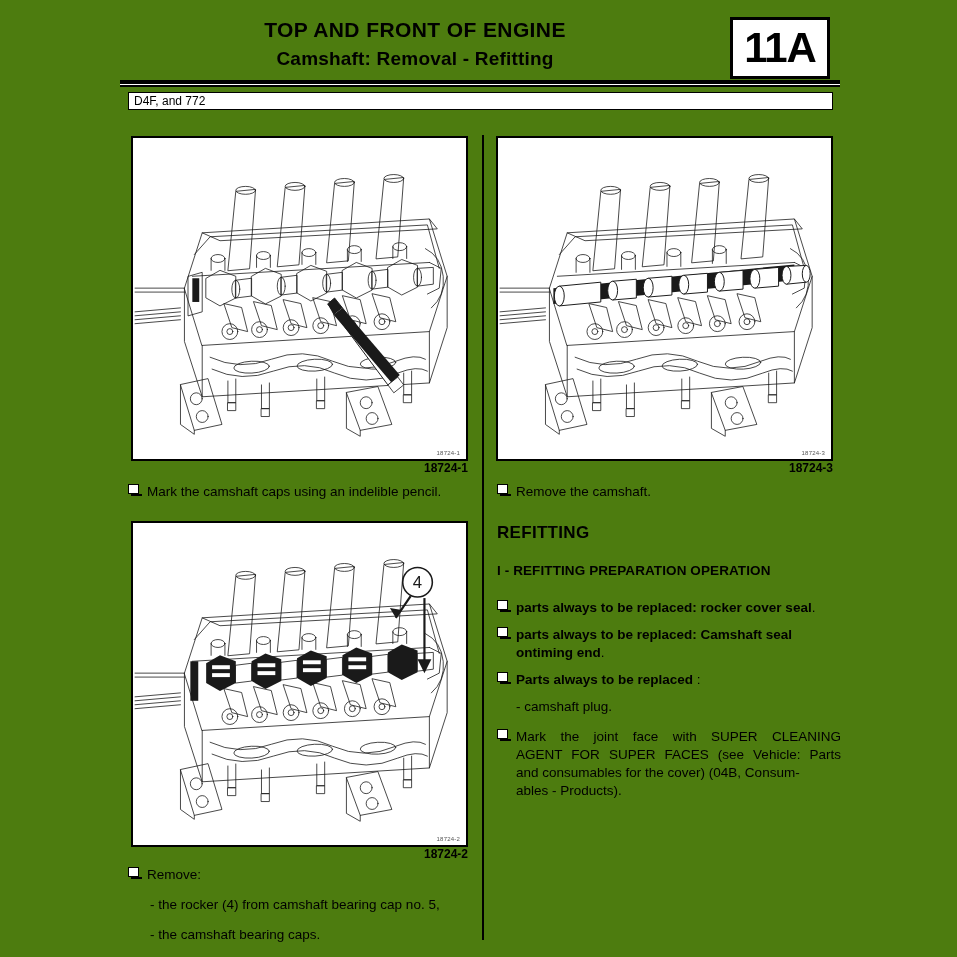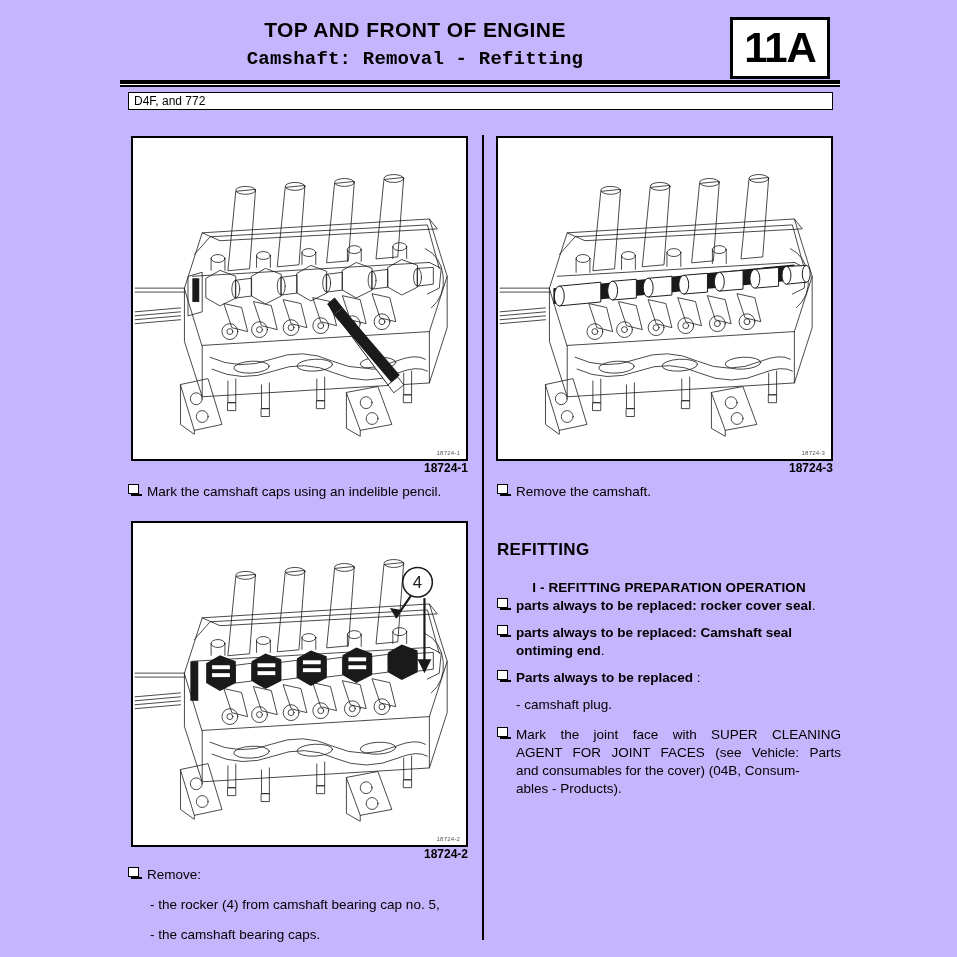--- a/index.html
+++ b/index.html
@@ -9,21 +9,21 @@
     background: #ffffff;
   }
   body {
     font-family: "Liberation Sans", sans-serif;
     color: #000000;
   }
   #page {
     position: relative;
     width: 957px;
     height: 957px;
-    background: #c4b5fd;
+    background: #4d7c0f;
     overflow: hidden;
   }
 
   
   #header {
     position: absolute;
     left: 120px;
     top: 8px;
     width: 720px;
     height: 68px;
@@ -43,21 +43,20 @@
     margin-top: 8px;
     white-space: nowrap;
   }
   .hdr-line2 {
     font-size: 19px;
     font-weight: bold;
     letter-spacing: 0.2px;
     line-height: 26px;
     margin-top: 2px;
     white-space: nowrap;
-    font-family: Liberation Mono, monospace;
   }
   #section-badge {
     position: absolute;
     right: 10px;
     top: 9px;
     width: 100px;
     height: 62px;
     border: 3px solid #000000;
     background: #ffffff;
     box-sizing: border-box;
@@ -206,30 +205,29 @@
     line-height: 18px;
     padding-left: 30px;
     margin-bottom: 9px;
     text-indent: -8px;
   }
 
   .heading-main {
     font-size: 17px;
     font-weight: bold;
     letter-spacing: 0.3px;
-    margin-top: 39px;
+    margin-top: 22px;
     margin-bottom: 20px;
   }
   .heading-sub {
     font-size: 13.5px;
     font-weight: bold;
     letter-spacing: 0.1px;
     margin-top: 0;
-    margin-bottom: 2px;
-    text-align: center;
+    margin-bottom: 21px;
   }
   .justified { text-align: justify; }
   .justified .ln { display: block; }
   .justified .ln.j {
     text-align: justify;
     text-align-last: justify;
   }
   .nb { font-weight: normal; }
   .bb { font-weight: normal; }
 </style>
@@ -673,21 +671,21 @@
       <span class="bullet"></span>
       <span class="ln j">
         <span>Mark</span>
         <span>the</span>
         <span>joint</span>
         <span>face</span>
         <span>with</span>
         <span class="bb">SUPER CLEANING</span>
       </span>
       <span class="ln j">
-        <span class="bb">AGENT FOR JOINT FACES</span>
+        <span class="bb">AGENT FOR SUPER FACES</span>
         <span>(see</span>
         <span class="bb">Vehicle: Parts</span>
       </span>
       <span class="ln"><span class="bb">and consumables for the cover</span><span>) (04B, Consum-</span></span>
       <span class="ln">ables - Products).</span>
     </div>
 
   </div>
 
 </div>

